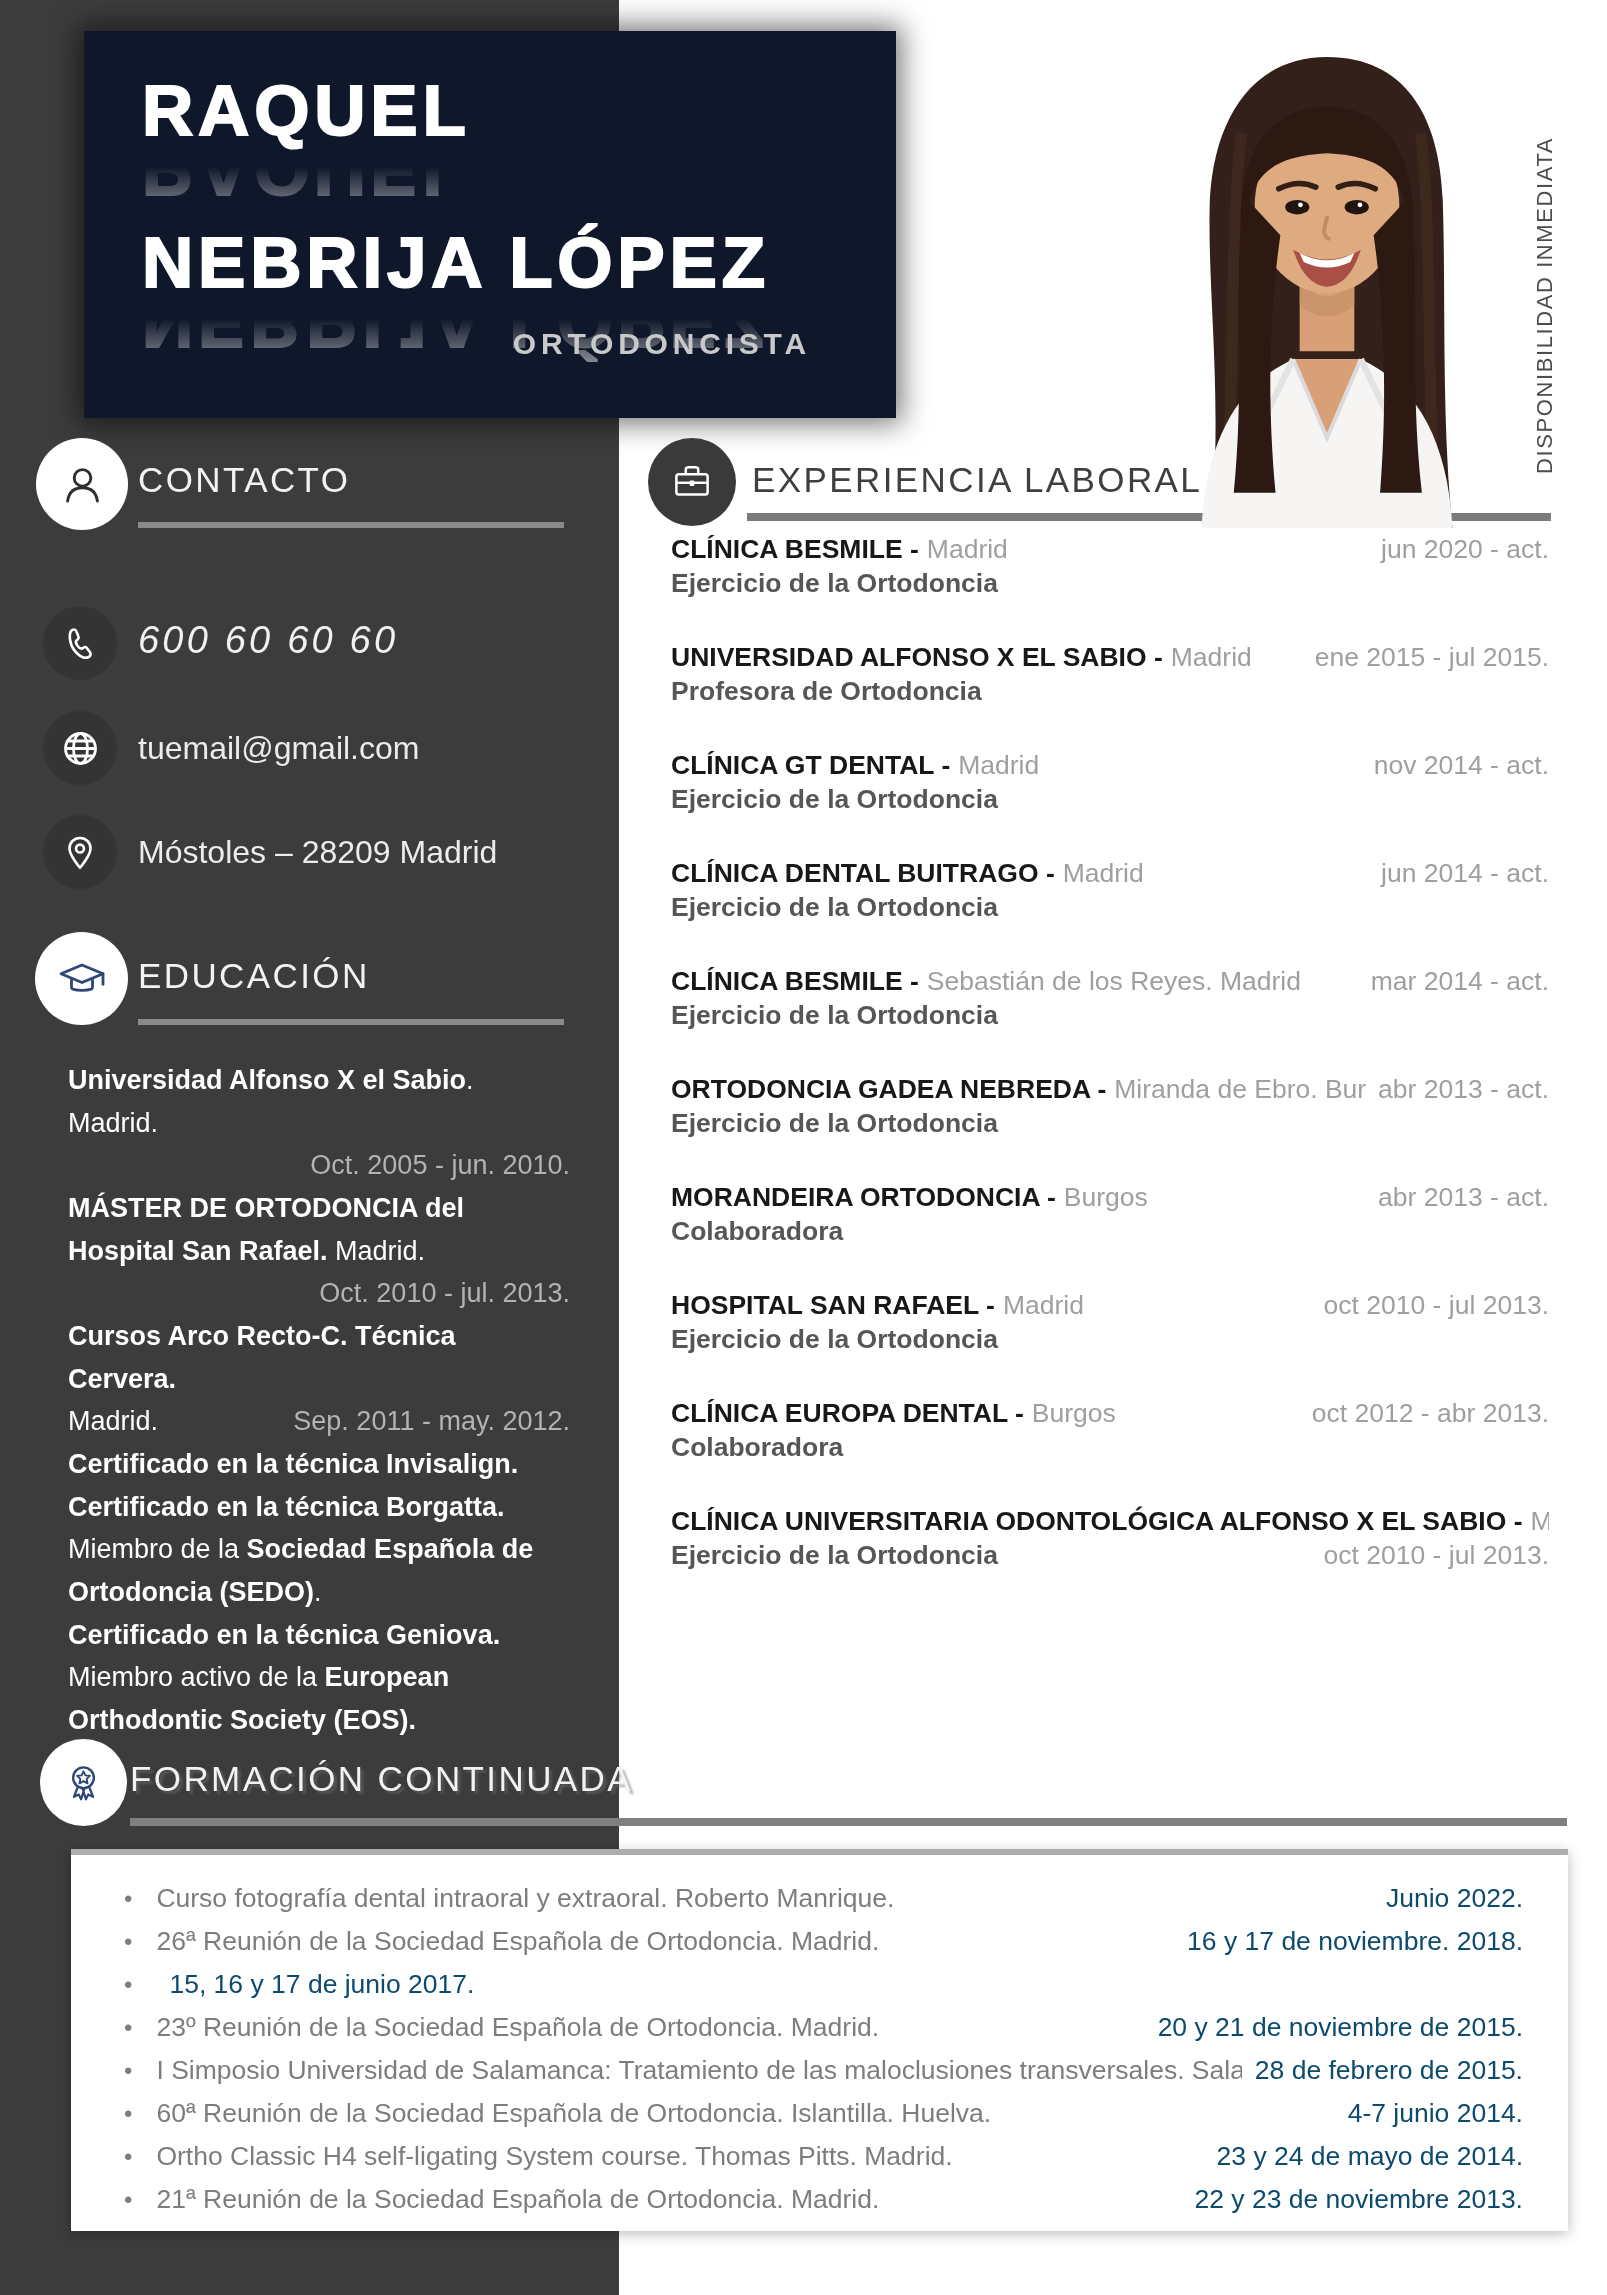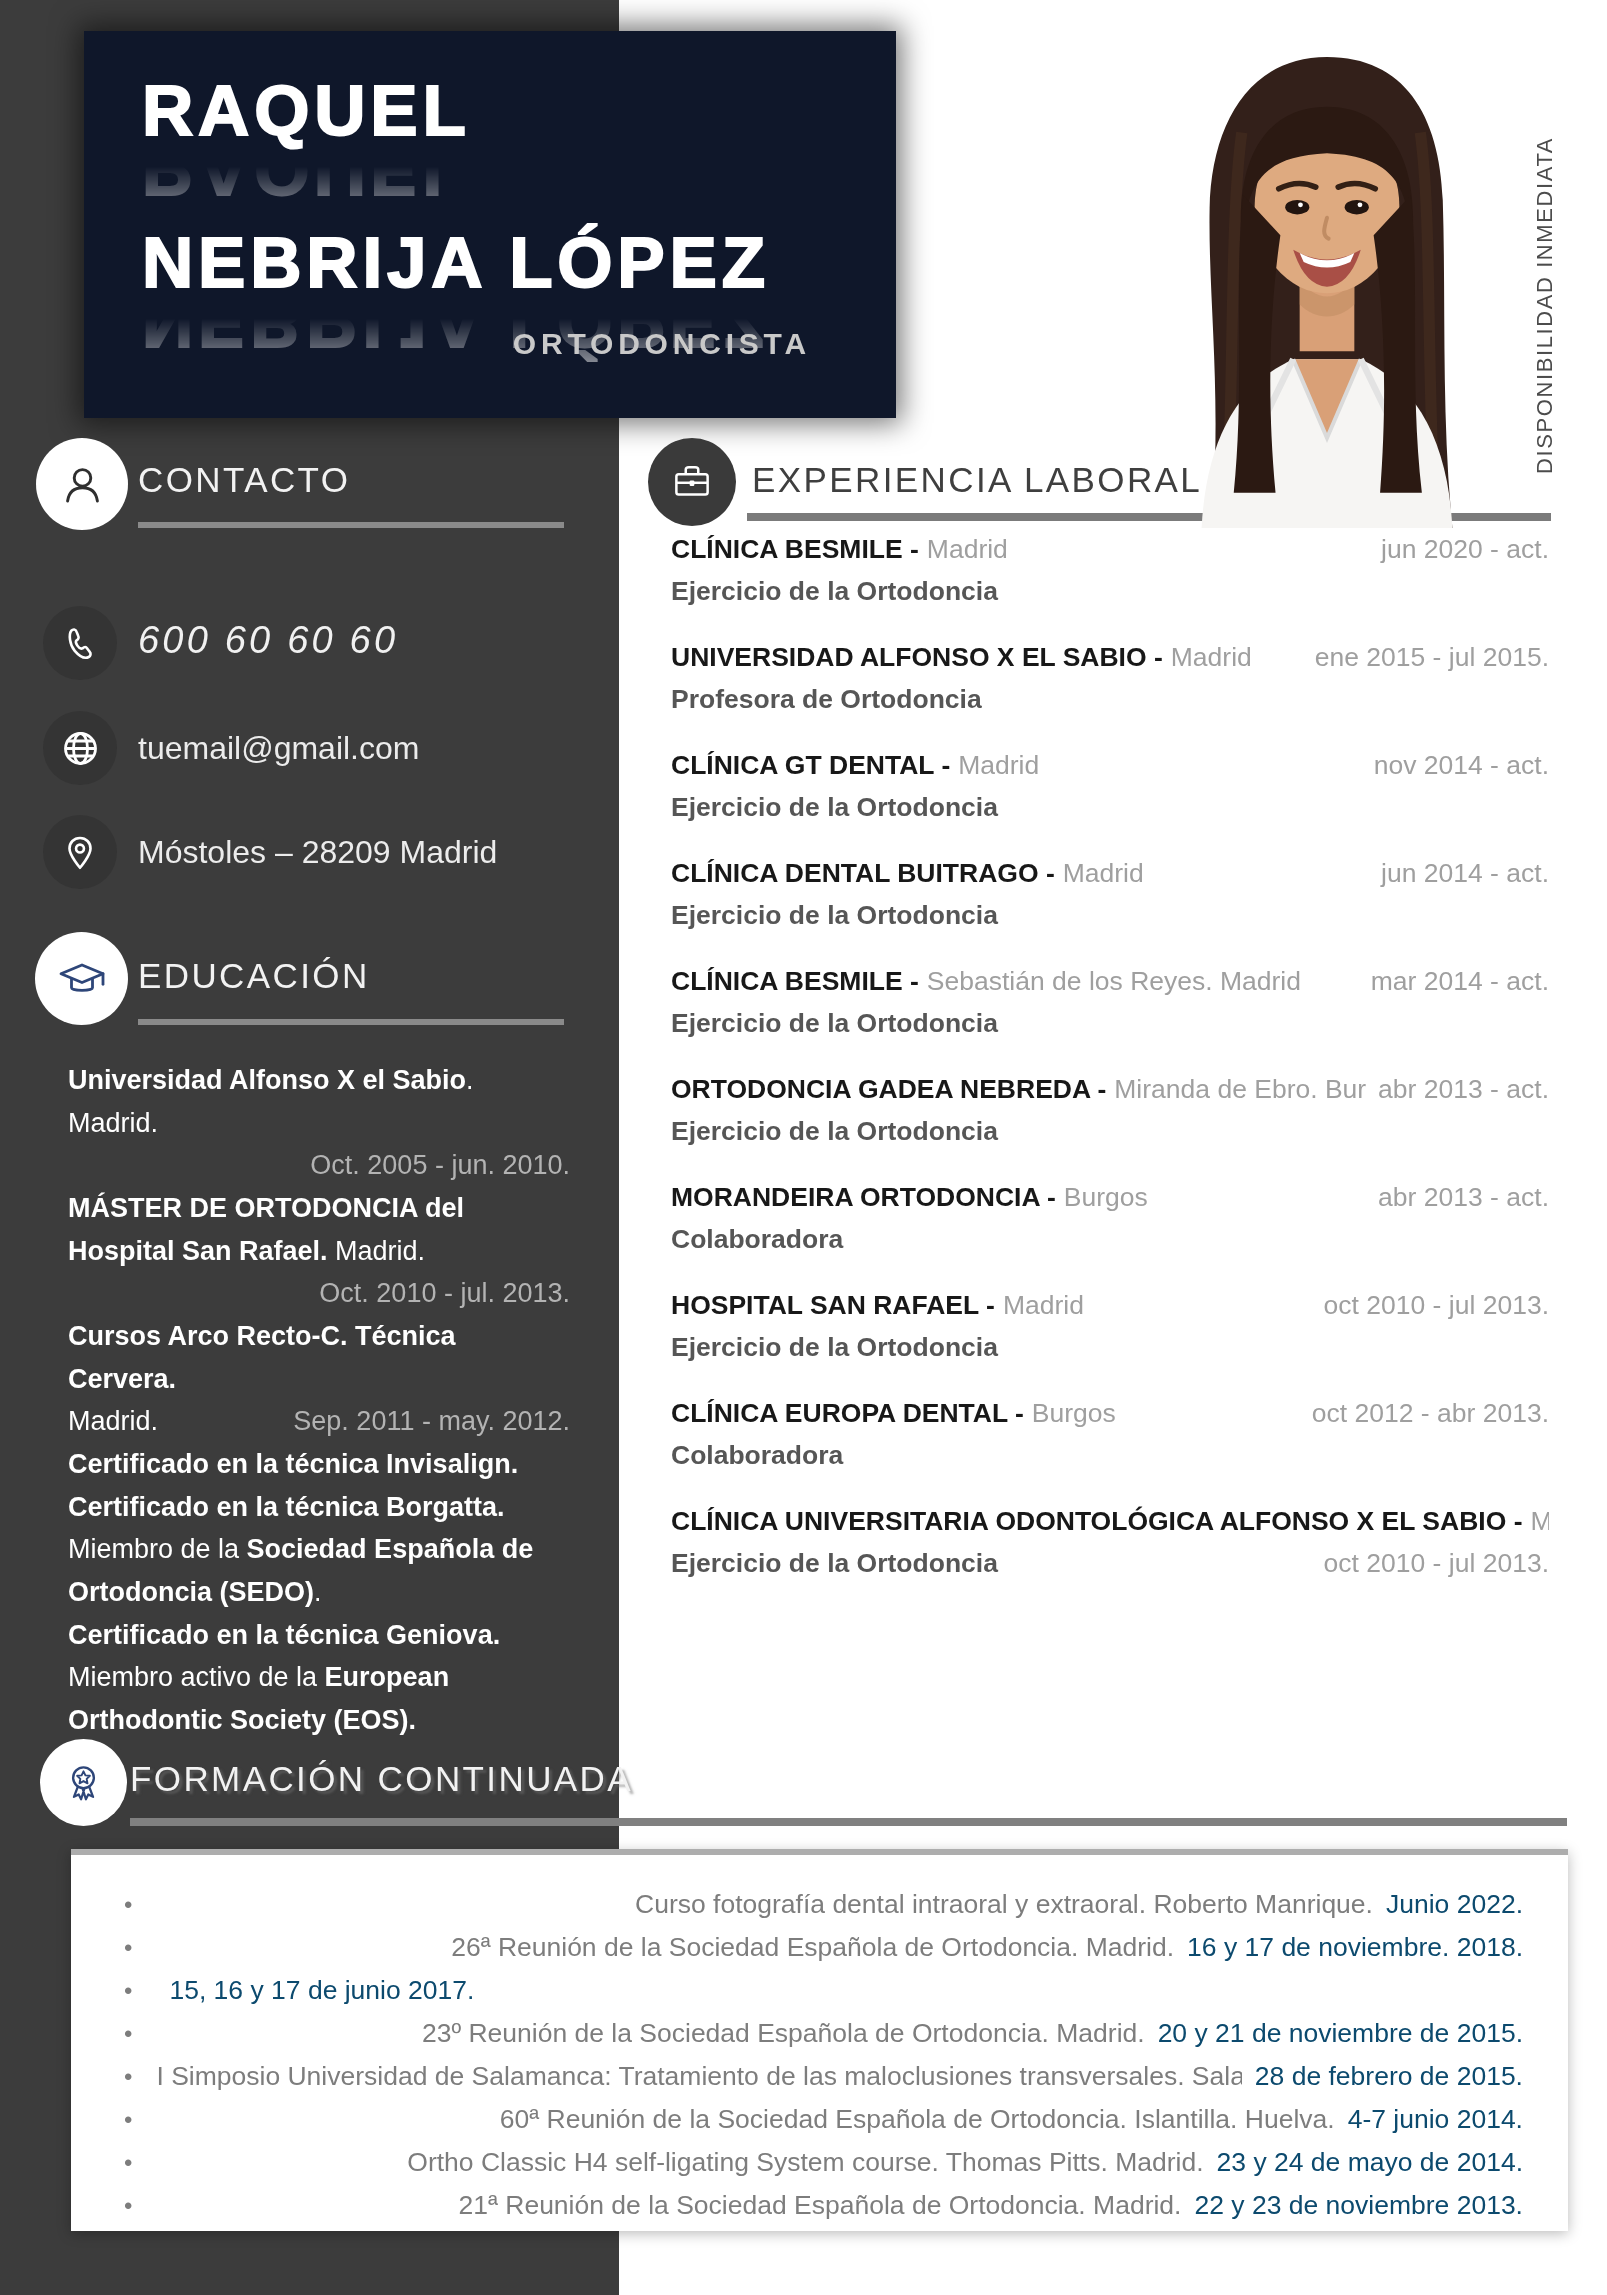--- a/index.html
+++ b/index.html
@@ -43,30 +43,30 @@
   .edu-date{text-align:right;color:#b3b3b3;}
   .edu-split{display:flex;justify-content:space-between;}
   .edu-split .right{color:#b3b3b3;}
   
   .exp-list{position:absolute;left:671px;top:534px;width:878px;z-index:1;}
   .exp-entry{height:108px;}
   .exp-row1{display:flex;justify-content:space-between;align-items:baseline;font-size:26.5px;}
   .exp-name{font-weight:700;color:#181818;white-space:nowrap;}
   .exp-loc{color:#9f9f9f;margin-left:8px;flex:1;white-space:nowrap;overflow:hidden;}
   .exp-dates{color:#9f9f9f;white-space:nowrap;margin-left:11.3px;}
-  .exp-row2{display:flex;justify-content:space-between;font-size:26.5px;font-weight:700;color:#565656;margin-top:11px;}
+  .exp-row2{display:flex;justify-content:space-between;font-size:26.5px;font-weight:700;color:#565656;margin-top:3px;}
   .exp-underline{position:absolute;left:747px;top:513px;width:804px;height:8px;background:#7b7b7b;z-index:1;}
   
   .portrait{position:absolute;left:1121px;top:36px;width:412px;height:492px;z-index:2;}
   
   .form-title{left:130px;top:1759px;color:#fafafa;text-shadow:3.2px 3.2px 2.4px rgba(110,110,110,0.55);}
   .form-rule{left:130px;top:1818px;width:1437px;height:8px;background:#808080;}
   .card{position:absolute;left:71px;top:1849px;width:1497px;height:376px;background:#ffffff;
         border-top:6.4px solid #adadad;box-shadow:0 3.2px 13px rgba(0,0,0,0.28);z-index:3;}
-  .card-list{position:absolute;left:0;top:34px;right:0;list-style:none;margin:0;padding:0;text-align:right;}
+  .card-list{position:absolute;left:0;top:28px;right:0;list-style:none;margin:0;padding:0;}
   .card-item{display:flex;align-items:baseline;margin:0 45px 0 53px;height:43px;
              font-size:26.5px;color:#7d7d7d;}
   .card-item::before{content:"•";margin-right:24px;font-size:24px;color:#7d7d7d;}
   .card-text{flex:1;white-space:nowrap;overflow:hidden;}
   .card-date{color:#0c4a6e;white-space:nowrap;margin-left:13px;}
   svg{display:block;}
 </style>
 </head>
 <body>
 

